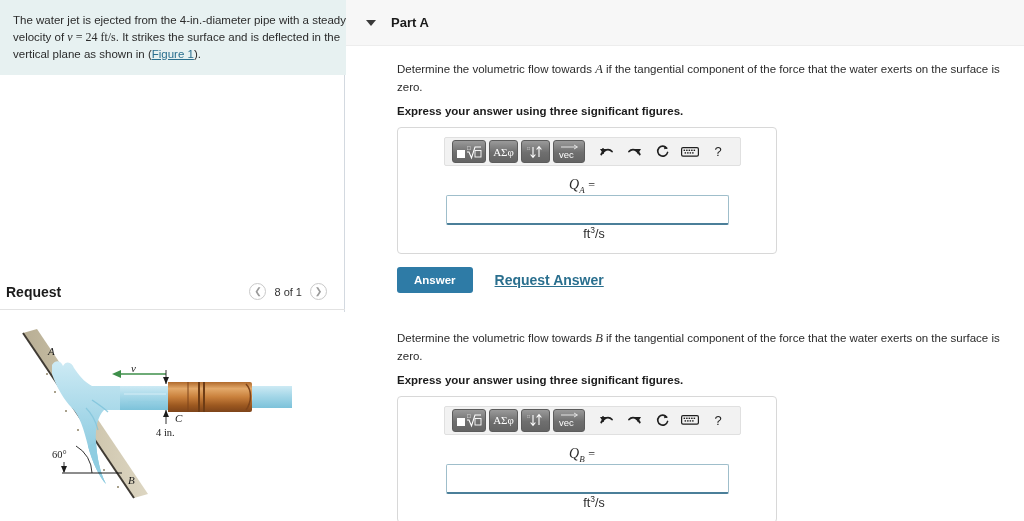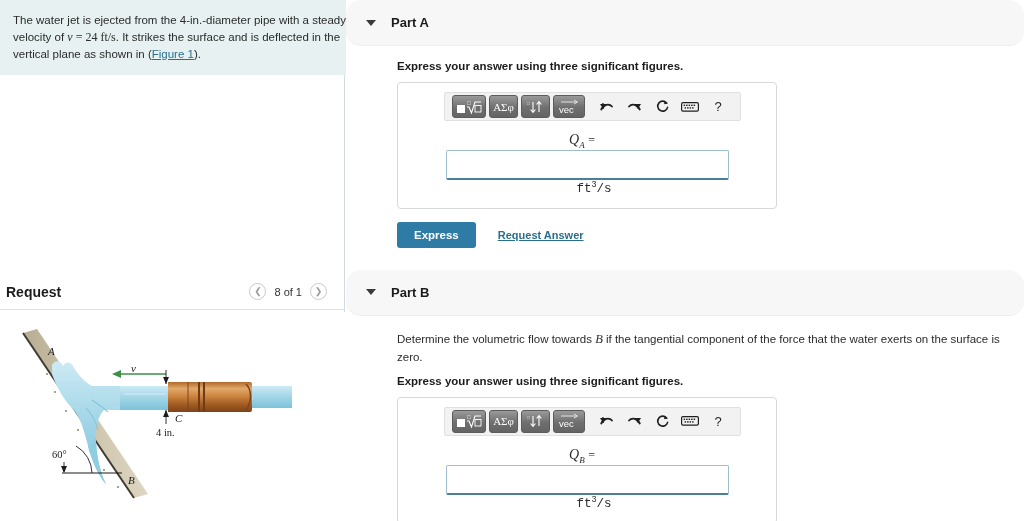--- a/index.html
+++ b/index.html
@@ -54,21 +54,20 @@
 
   
   .right-panel { position: absolute; left: 346px; top: 0; width: 678px; height: 521px; background: #fff; }
 
   .part-header {
     background: #f7f7f7;
     border-bottom: 1px solid #ededed;
     height: 46px;
     display: flex; align-items: center;
     padding-left: 20px;
-    border-radius: 15px;
   }
   .caret {
     width: 0; height: 0;
     border-left: 5px solid transparent;
     border-right: 5px solid transparent;
     border-top: 6px solid #3a3a3a;
     margin-right: 15px; cursor: pointer;
   }
   .part-label { font-size: 13px; font-weight: bold; color: #1b1b1b; }
 
@@ -125,35 +124,35 @@
   .ans-input {
     width: 283px; height: 30px;
     border: 1px solid #9fbecb;
     border-bottom: 2px solid #4b7f99;
     border-radius: 2px;
     outline: none; background: #fff;
     font-size: 12px; padding: 0 6px;
     font-family: "Liberation Sans", sans-serif;
   }
   .units {
-    font-family: Liberation Mono, monospace;
+    font-family: Liberation Sans, sans-serif;
     font-size: 12.5px; margin-left: 14px; white-space: nowrap;
   }
   .units sup { font-size: 8.5px; }
 
   .actions { display: flex; align-items: center; margin-top: 13px; }
   .submit-btn {
     background: #2e7ba6; color: #fff;
     border: none; border-radius: 3px;
     font-size: 11.5px; font-weight: bold;
     padding: 7px 17px; cursor: pointer;
     font-family: "Liberation Sans", sans-serif;
   }
   .req-link {
-    color: #2a6f8e; font-size: 11px; font-weight: bold;
+    color: #2a6f8e; font-size: 14px; font-weight: bold;
     text-decoration: underline; margin-left: 22px; cursor: pointer;
   }
 </style>
 </head>
 <body>
 
 <div class="page">
 
   <div class="left-panel">
 
@@ -261,20 +260,23 @@
   </div>
 
   <div class="right-panel">
 
     <div>
       <div class="part-header">
         <div class="caret"></div>
         <div class="part-label">Part A</div>
       </div>
       <div class="part-body">
+        <div class="question-text">
+          <span>Determine the volumetric flow towards </span><span class="mvar">A</span><span> if the tangential component of the force that the water exerts on the surface is zero.</span>
+        </div>
         <div class="sigfig">Express your answer using three significant figures.</div>
 
         <div class="answer-box">
           <div class="mathbar">
             <div class="mb-key">
               <svg width="26" height="16" viewBox="0 0 26 16">
                 <rect x="1" y="6" width="8" height="8" fill="#fff"></rect>
                 <text x="11" y="6" font-family="Liberation Serif, serif" font-size="6" fill="#fff">□</text>
                 <path d="M11,8 L13,8 L15.5,14 L19,3 L25,3" stroke="#fff" stroke-width="1.1" fill="none"></path>
                 <rect x="19" y="6.5" width="6" height="6.5" fill="none" stroke="#fff" stroke-width="0.9"></rect>
@@ -338,31 +340,27 @@
               <span class="eq">=</span>
             </div>
             <input class="ans-input" type="text" value="" placeholder="" style="">
             <div class="units">
               <span>ft</span><sup>3</sup><span>/s</span>
             </div>
           </div>
         </div>
 
         <div class="actions">
-          <button class="submit-btn">Express</button>
+          <button class="submit-btn">Answer</button>
           <span class="req-link">Request Answer</span>
         </div>
       </div>
     </div>
 
     <div style="margin-top:22px;">
-      <div class="part-header">
-        <div class="caret"></div>
-        <div class="part-label">Part B</div>
-      </div>
       <div class="part-body">
         <div class="question-text">
           <span>Determine the volumetric flow towards </span><span class="mvar">B</span><span> if the tangential component of the force that the water exerts on the surface is zero.</span>
         </div>
         <div class="sigfig">Express your answer using three significant figures.</div>
 
         <div class="answer-box">
           <div class="mathbar">
             <div class="mb-key">
               <svg width="26" height="16" viewBox="0 0 26 16">

